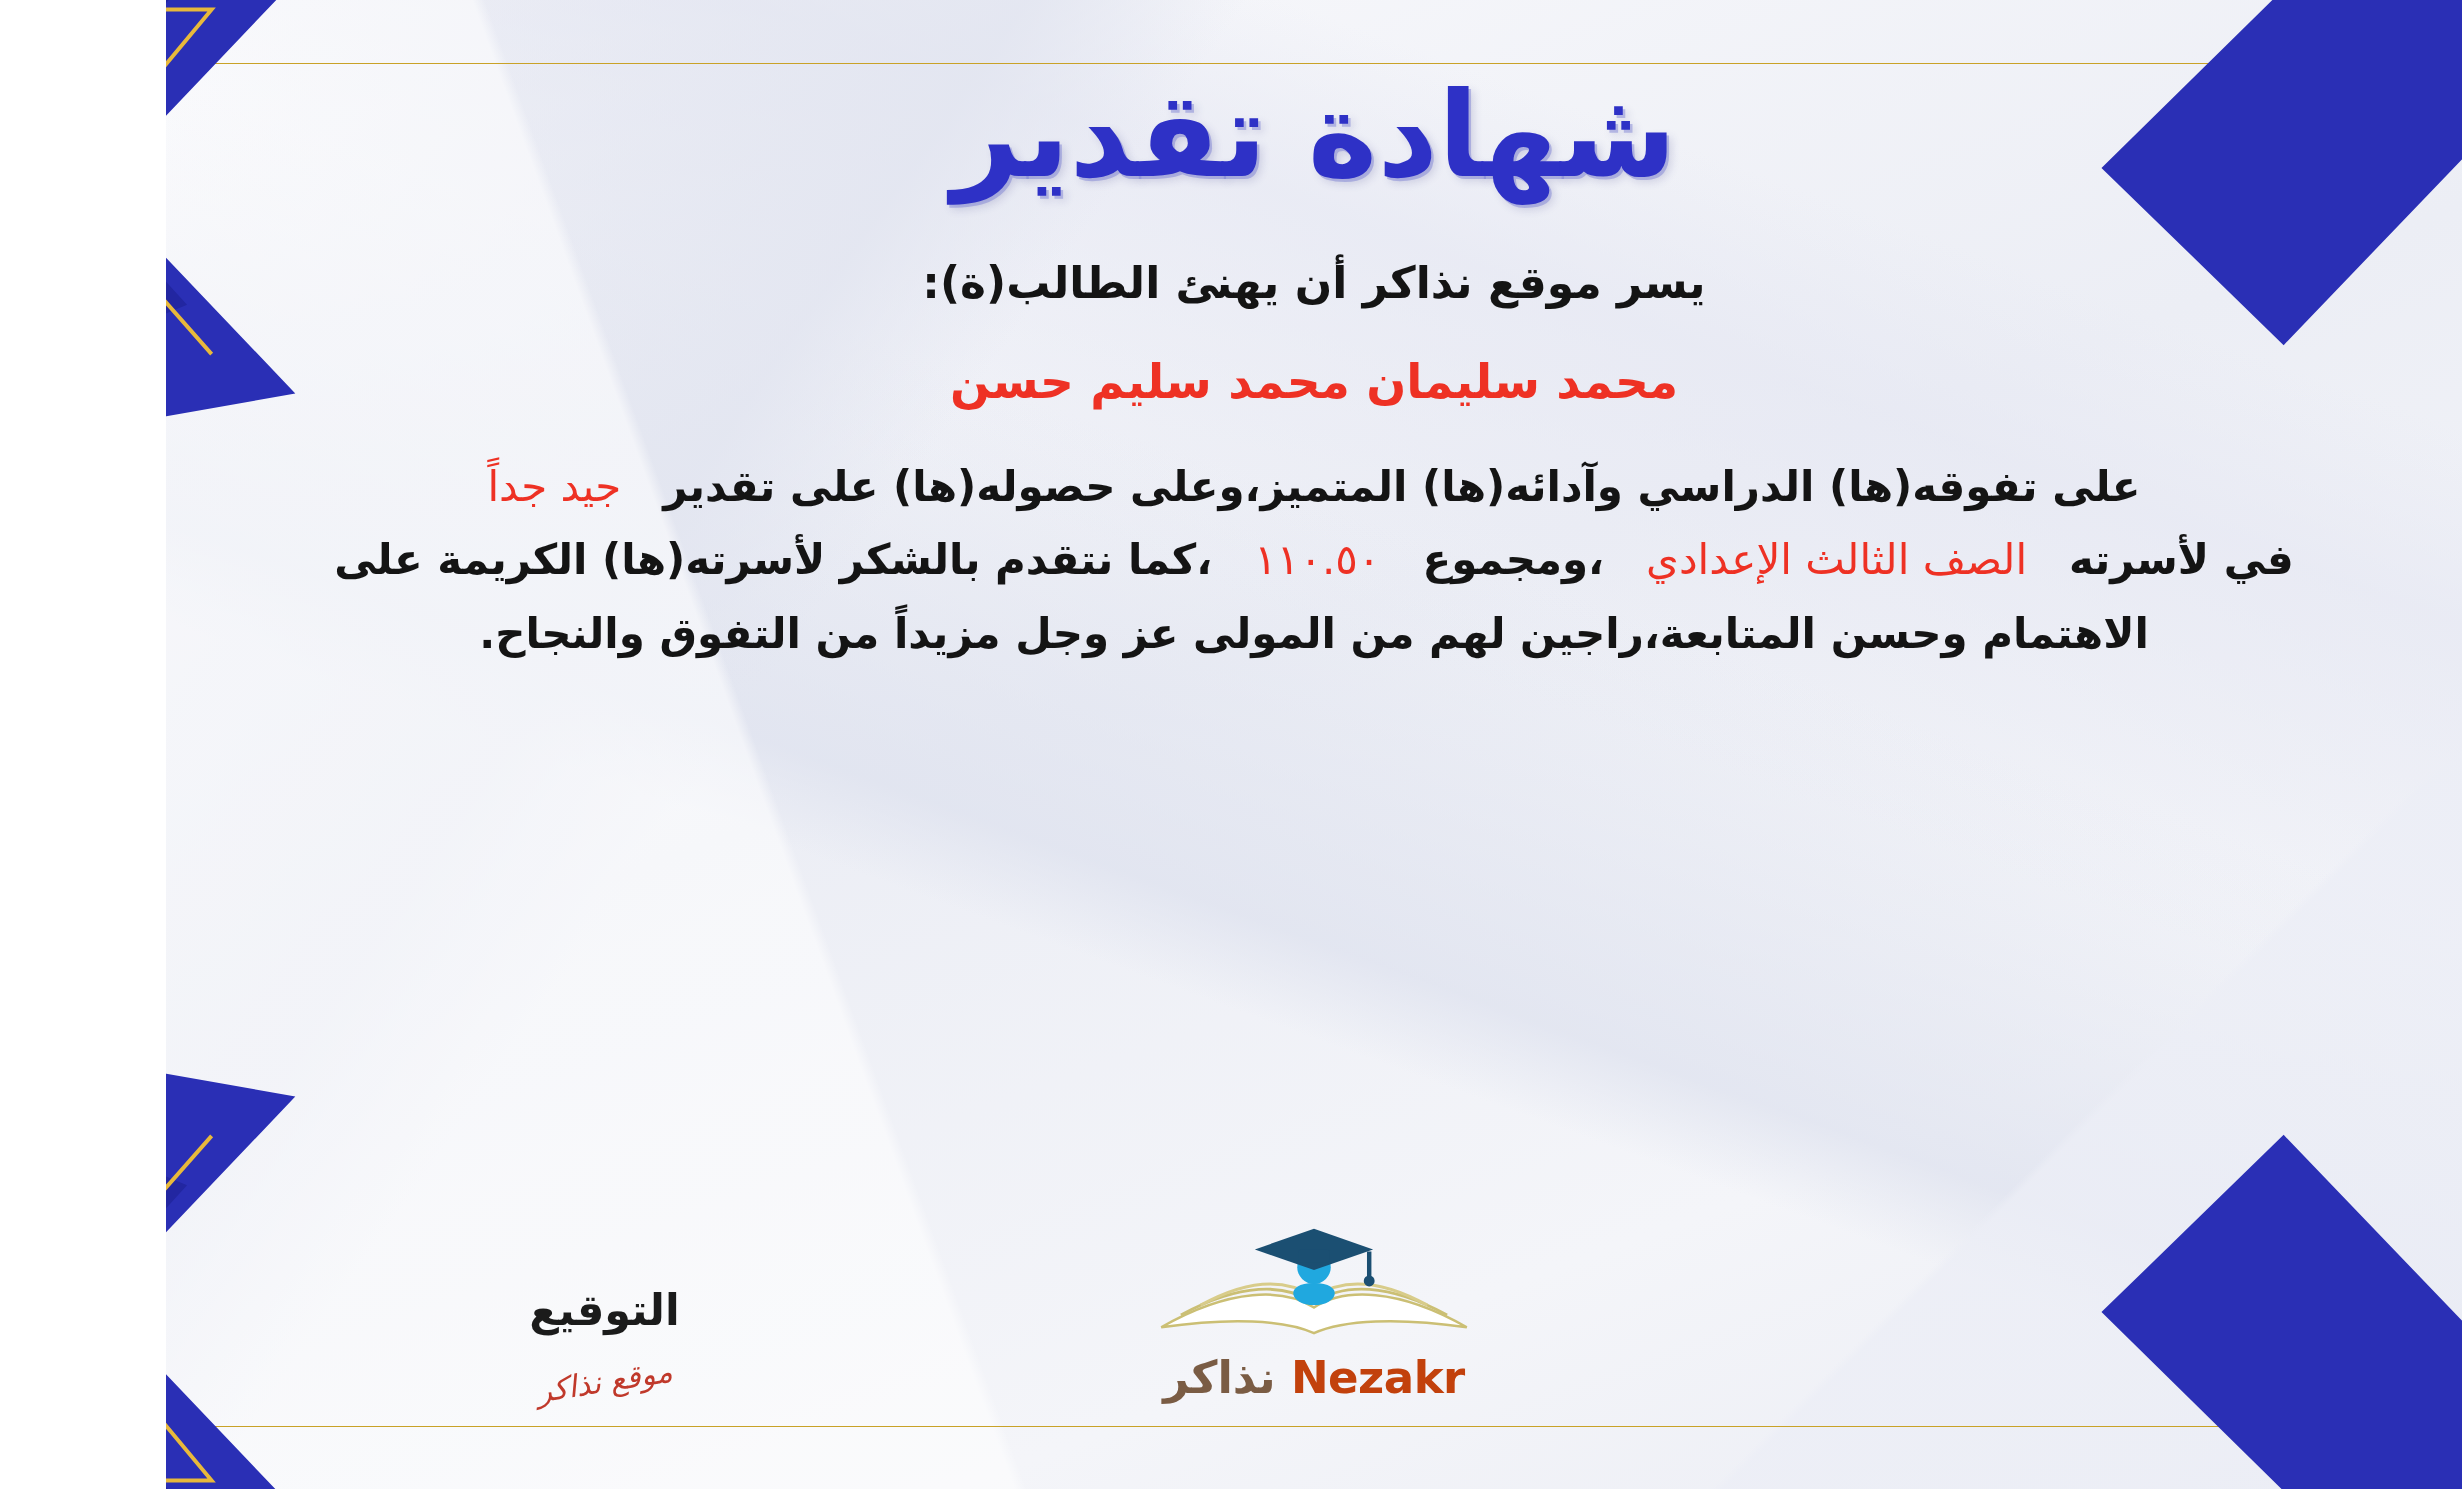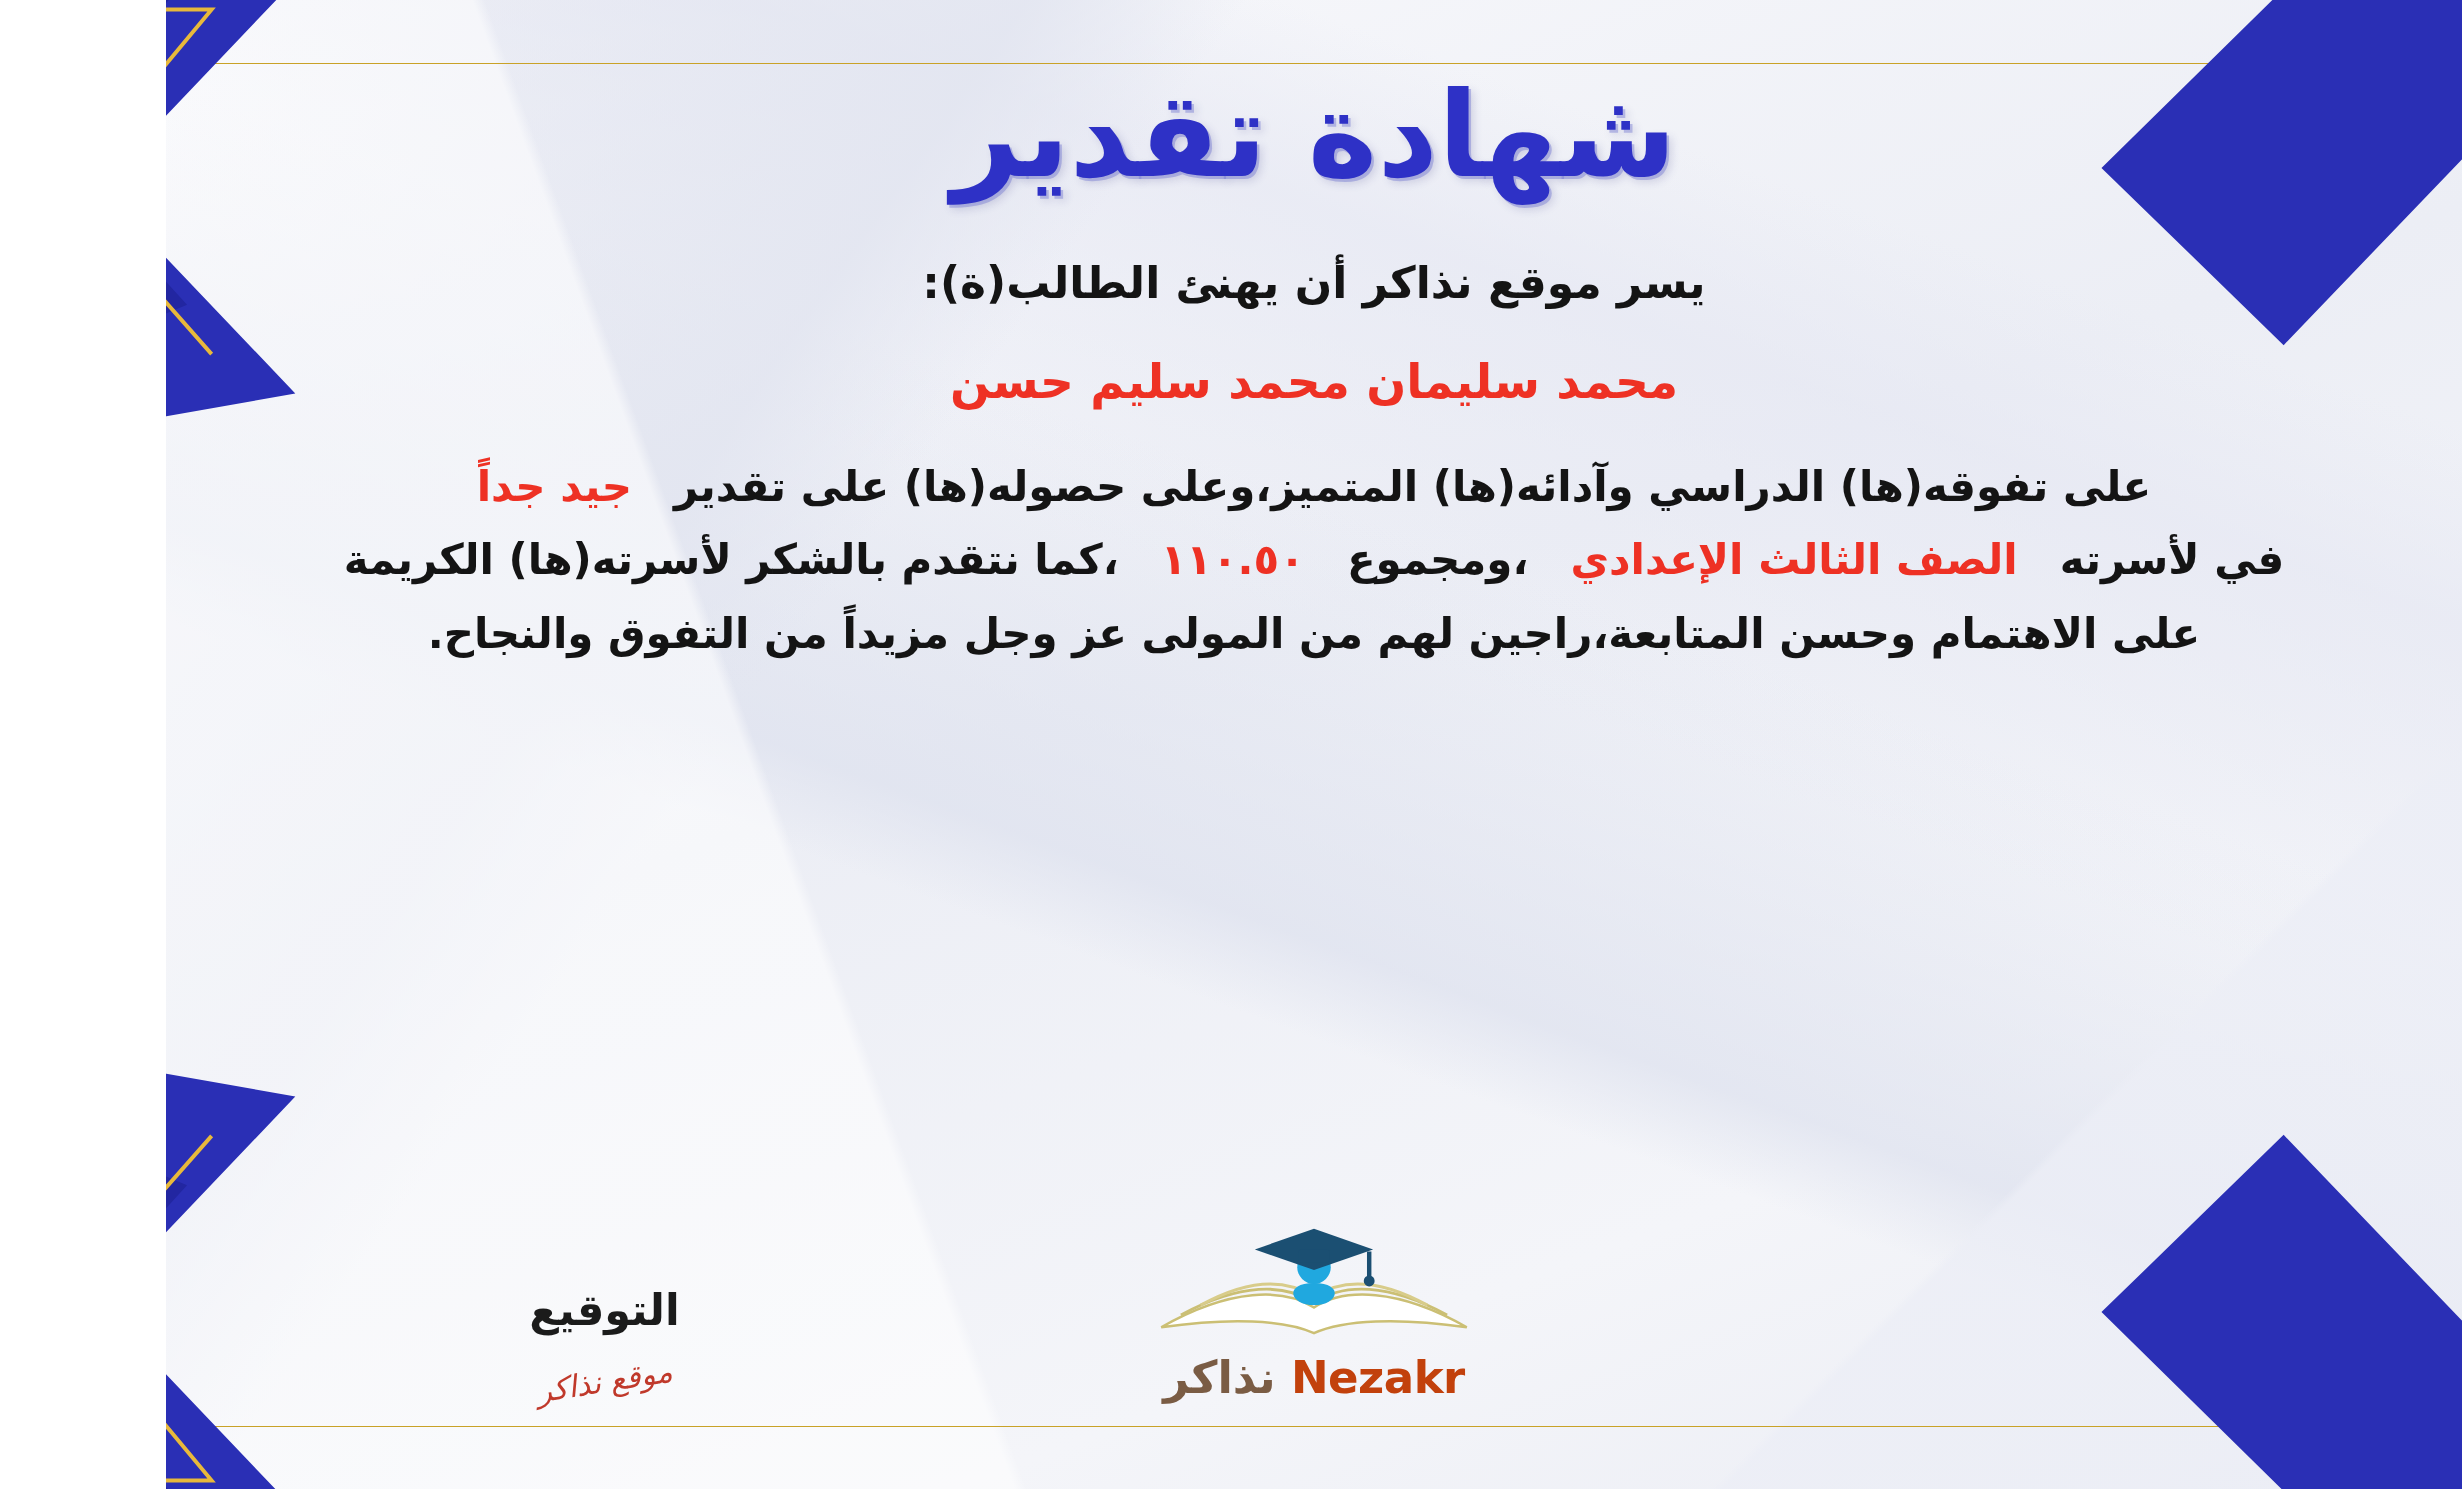--- a/index.html
+++ b/index.html
@@ -122,21 +122,21 @@
     font-size: 42px;
     font-weight: 600;
     color: #141414;
     line-height: 1.75;
     max-width: 1995px;
     margin: 0 auto;
     text-align: center;
   }
   .paragraph .hl {
     color: #ee3124;
-    font-weight: 700;
+    font-weight: 400;
   }
   .paragraph .gap { display: inline-block; width: 12.8px; }
 
   
   .footer-row {
     position: absolute;
     left: 0;
     right: 0;
     bottom: 91px;
     display: flex;

